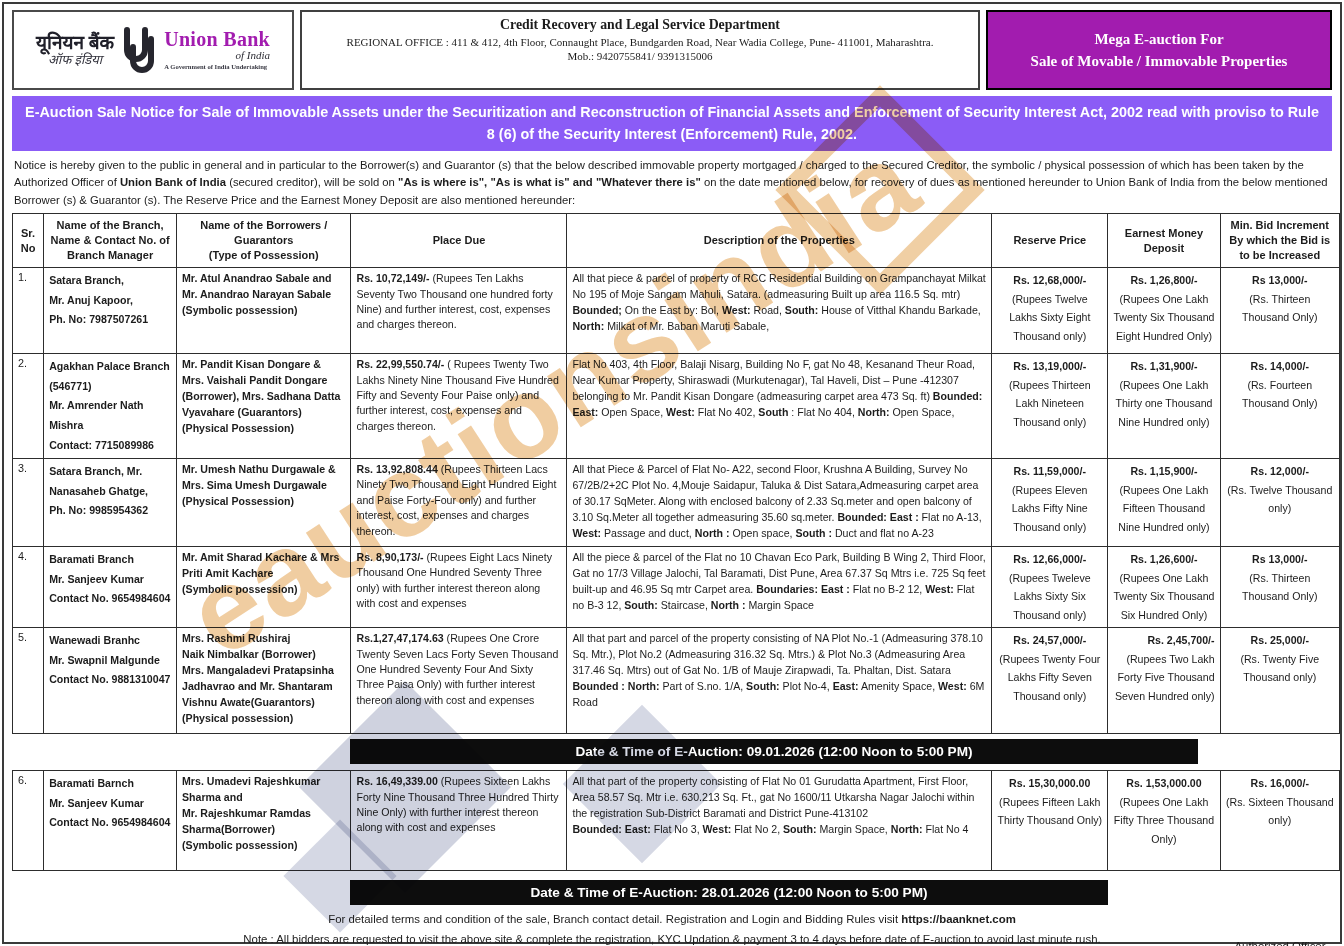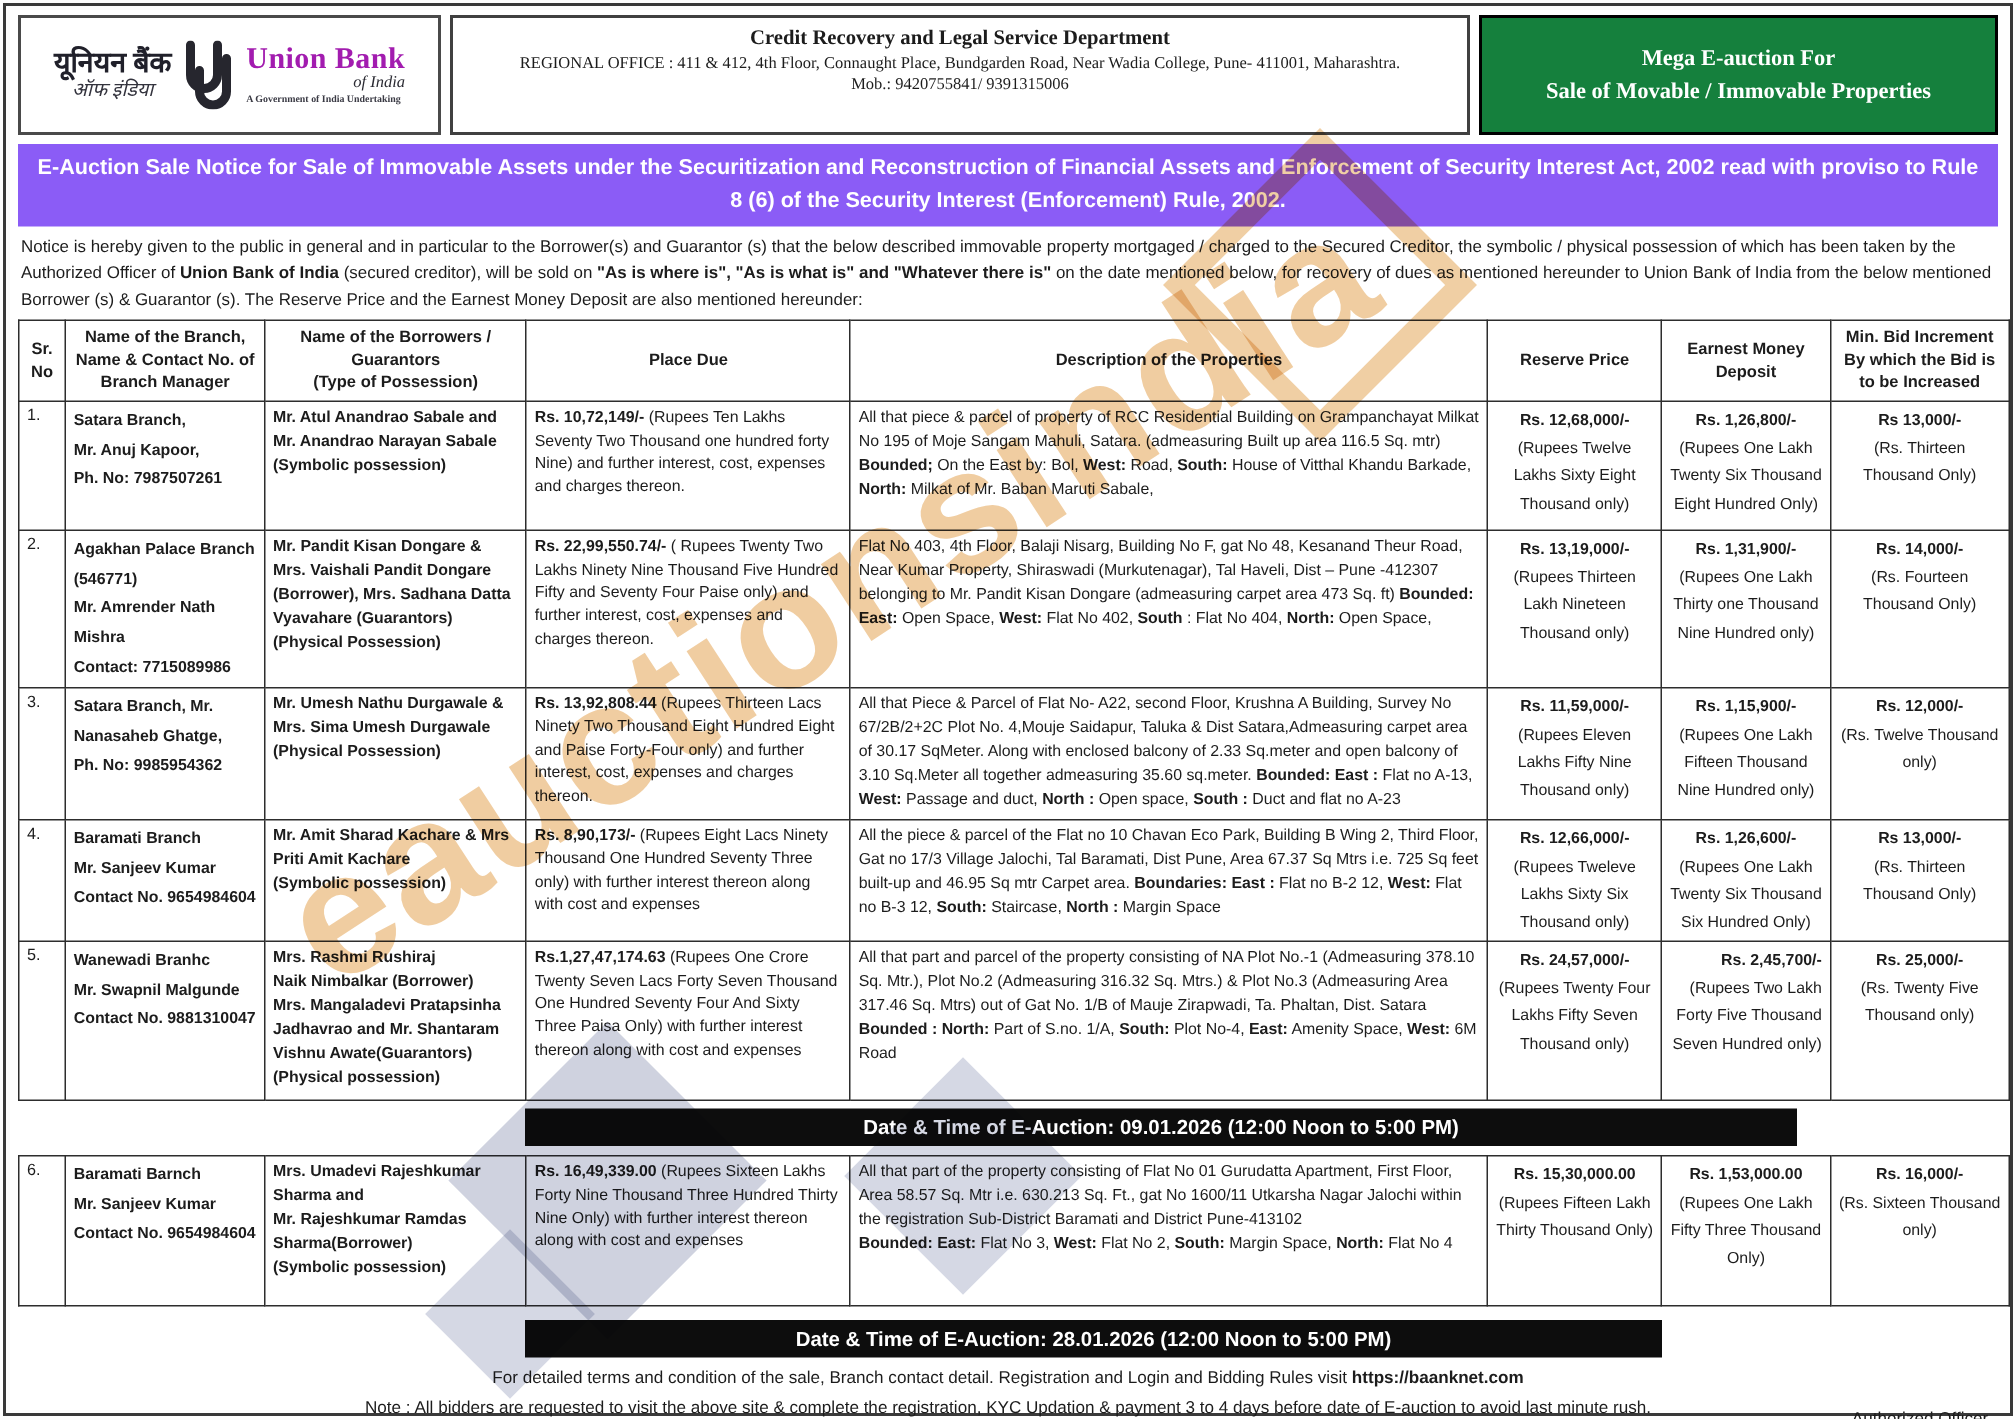--- a/index.html
+++ b/index.html
@@ -17,21 +17,21 @@
   .hindi-sub{font-size:13px;font-style:italic;color:#33333d;}
   .emblem svg{display:block;}
   .en-stack{line-height:1.05;}
   .en-name{font-size:20px;font-weight:bold;color:#a21caf;letter-spacing:.3px;}
   .en-sub{font-size:11px;font-style:italic;text-align:right;color:#2c2c34;}
   .en-tag{font-size:6.6px;font-weight:bold;color:#3a3a44;margin-top:2px;}
   .dept-box{flex:1;border:2px solid #404040;text-align:center;padding:4px 8px;box-sizing:border-box;}
   .dept-title{font-size:13.8px;font-weight:bold;margin-top:1px;}
   .dept-address{font-size:11px;margin-top:3px;}
   .dept-mob{font-size:11px;margin-top:2px;}
-  .mega-box{width:346px;background:#15803d;color:#fff;display:flex;flex-direction:column;justify-content:center;text-align:center;font-weight:bold;font-size:15px;line-height:1.5;box-sizing:border-box;border:2px solid #000;}
+  .mega-box{width:346px;background:#a21caf;color:#fff;display:flex;flex-direction:column;justify-content:center;text-align:center;font-weight:bold;font-size:15px;line-height:1.5;box-sizing:border-box;border:2px solid #000;}
 
   
   .notice-title{margin:6px 2px 0;background:#8b5cf6;color:#fff;font-weight:bold;font-size:14.4px;line-height:1.55;text-align:center;padding:5px 12px;}
 
   
   .notice-body{margin:6px 4px 4px;font-size:11.3px;line-height:1.55;text-align:left;}
 
   
   table{border-collapse:collapse;table-layout:fixed;width:1328px;margin:0 2px;}
   td,th{border:1.5px solid #2d2d2d;padding:3px 5px;vertical-align:top;font-size:10.6px;box-sizing:border-box;}

